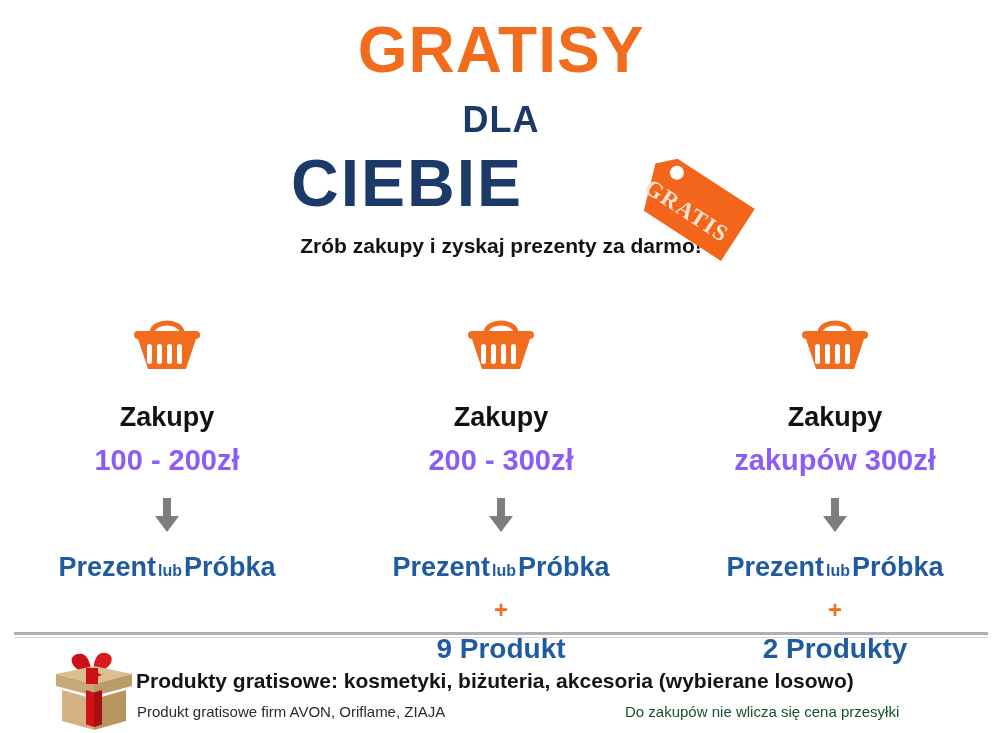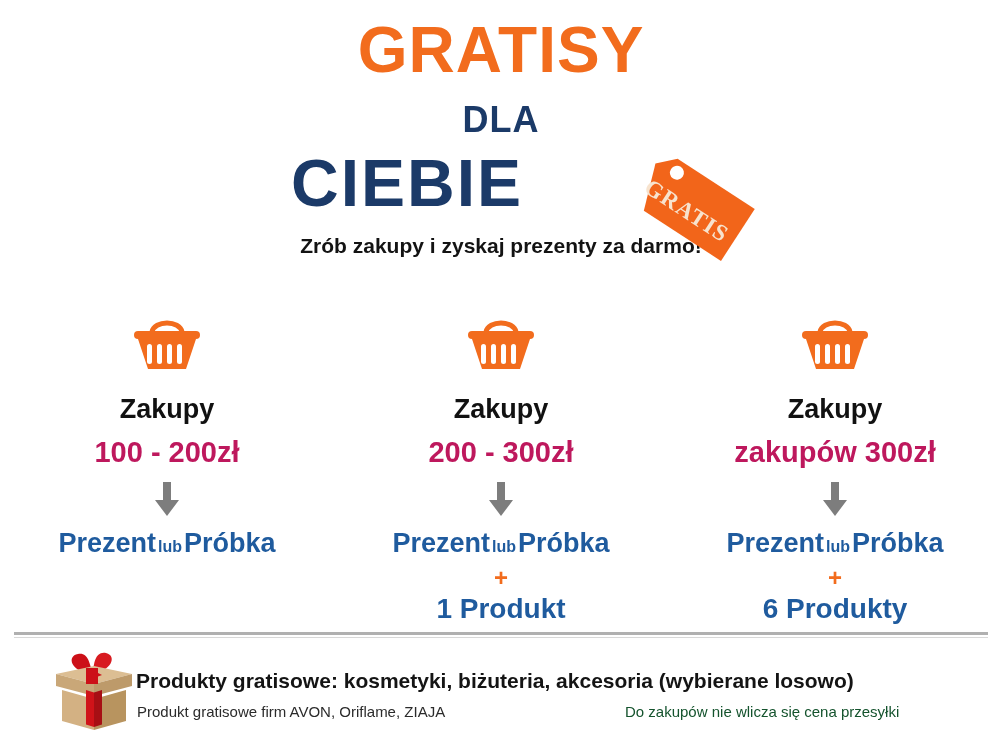--- a/index.html
+++ b/index.html
@@ -96,43 +96,44 @@
     width: 1002px;
     height: 325px;
     display: flex;
     flex-direction: row;
   }
   .tier {
     width: 334px;
     display: flex;
     flex-direction: column;
     align-items: center;
+    gap: 8px;
   }
   .basket-icon {
     width: 74px;
     height: 60px;
     margin-top: 10px;
   }
   .basket-icon svg { display: block; }
   .tier-title {
     margin-top: 18px;
     font-family: "Liberation Sans", sans-serif;
     font-weight: bold;
     font-size: 27px;
     line-height: 33px;
     color: #111111;
     text-align: center;
   }
   .tier-range {
-    margin-top: 8px;
+    margin-top: 0;
     font-family: "Liberation Sans", sans-serif;
     font-weight: bold;
     font-size: 29px;
     line-height: 36px;
-    color: #be185d;
+    color: #8b5cf6;
     text-align: left;
   }
   .arrow-down {
     margin-top: 12px;
     width: 26px;
     height: 36px;
   }
   .arrow-down svg { display: block; }
   .reward-main {
     margin-top: 8px;
@@ -308,21 +309,21 @@
       <div class="tier-range">200 - 300zł</div>
       <div class="arrow-down">
         <svg width="26" height="36" viewBox="0 0 26 36" xmlns="http://www.w3.org/2000/svg">
           <path d="M9 0 L17 0 L17 18 L25 18 L13 34 L1 18 L9 18 Z" fill="#7D7D7D"></path>
         </svg>
       </div>
       <div class="reward-main">
         <span>Prezent</span><span class="lub">lub</span><span>Próbka</span>
       </div>
       <div class="plus-sign">+</div>
-      <div class="reward-extra">1 Produkt</div>
+      <div class="reward-extra">9 Produkt</div>
     </div>
 
     <div class="tier">
       <div class="basket-icon">
         <svg width="74" height="60" viewBox="0 0 74 60" xmlns="http://www.w3.org/2000/svg">
           <path d="M22 17 C24 5, 50 5, 52 17" fill="none" stroke="#F26C1D" stroke-width="5" stroke-linecap="round"></path>
           <rect x="4" y="16" width="66" height="8" rx="4" fill="#F26C1D"></rect>
           <path d="M8 24 L66 24 L56 54 L18 54 Z" fill="#F26C1D"></path>
           <rect x="17" y="29" width="5" height="20" rx="2.5" fill="#ffffff"></rect>
           <rect x="27" y="29" width="5" height="20" rx="2.5" fill="#ffffff"></rect>
@@ -334,21 +335,21 @@
       <div class="tier-range">zakupów 300zł</div>
       <div class="arrow-down">
         <svg width="26" height="36" viewBox="0 0 26 36" xmlns="http://www.w3.org/2000/svg">
           <path d="M9 0 L17 0 L17 18 L25 18 L13 34 L1 18 L9 18 Z" fill="#7D7D7D"></path>
         </svg>
       </div>
       <div class="reward-main">
         <span>Prezent</span><span class="lub">lub</span><span>Próbka</span>
       </div>
       <div class="plus-sign">+</div>
-      <div class="reward-extra">6 Produkty</div>
+      <div class="reward-extra">2 Produkty</div>
     </div>
 
   </div>
 
   <div class="divider">
     <div class="rule-thick"></div>
     <div class="rule-thin"></div>
   </div>
 
   <div class="footer">

